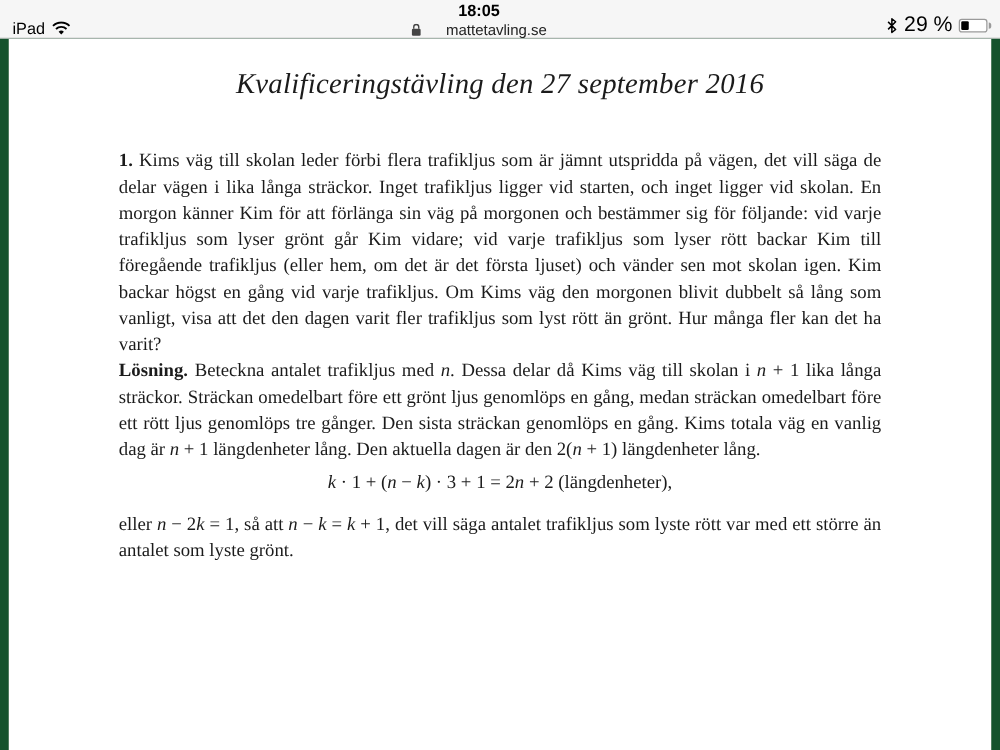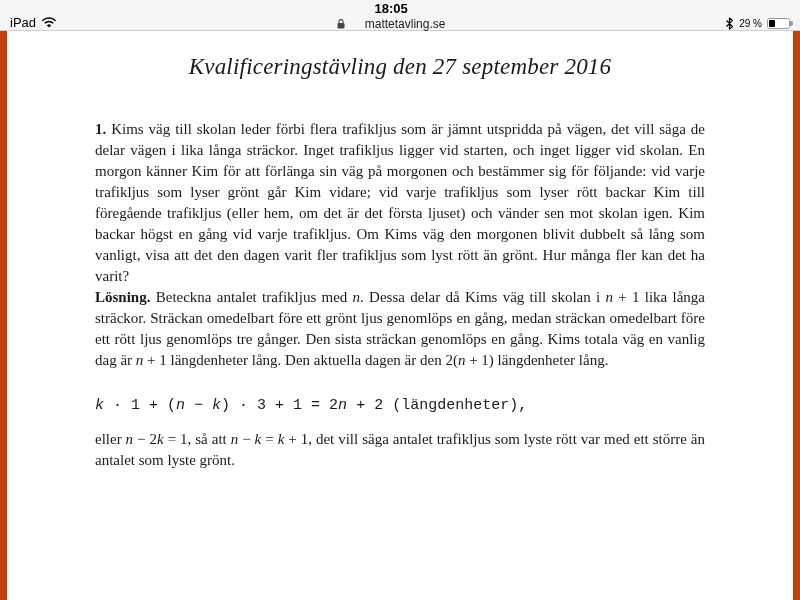--- a/index.html
+++ b/index.html
@@ -26,41 +26,41 @@
     display: flex; flex-direction: column; align-items: center;
     padding-top: 2px; line-height: 1;
   }
   .sb-time { font-size: 13px; font-weight: 700; margin-top: 26px; }
   .sb-url {
     display: flex; align-items: center; gap: 20px;
     margin-top: 3px; font-size: 12px; color: #222; cursor: pointer;
   }
   .sb-right {
     display: flex; align-items: center; gap: 5px;
-    padding: 3px 10px 0 0; font-size: 10px;
+    padding: 3px 10px 0 0; font-size: 17px;
   }
   .battery {
     position: relative; display: inline-block;
     width: 23px; height: 11px;
     border: 1px solid #9a9a9a; border-radius: 2.5px;
     background: #fff; box-sizing: border-box;
   }
   .battery::after { 
     content: ""; position: absolute; right: -4px; top: 2px;
     width: 2.5px; height: 5px; background: #9a9a9a;
     border-radius: 0 2px 2px 0;
   }
   .battery-fill {
     position: absolute; left: 1px; top: 1px; bottom: 1px;
     background: #000; border-radius: 1px;
   }
 
   
   .viewport {
-    height: 569px; background: #c2410c;
+    height: 569px; background: #14532d;
     padding: 0 7px; box-sizing: border-box; overflow: hidden;
   }
   .sheet {
     background: #ffffff; width: 100%; height: 640px;
     box-sizing: border-box;
     padding: 21px 88px 0 88px;
     color: #1b1b1b;
   }
   .title {
     font-family: "Liberation Serif", "DejaVu Serif", serif;
@@ -70,21 +70,21 @@
     letter-spacing: 0.2px;
   }
   .doc-body {
     font-family: "Liberation Serif", "DejaVu Serif", serif;
     font-size: 15px; line-height: 21px;
   }
   .doc-body p { margin: 0; text-align: justify; }
   .doc-body p + p { }
   .doc-body p.tight { margin-top: 2px; }
   .doc-body p.equation {
-    text-align: left; margin-top: 24px; margin-bottom: 13px; font-family: Liberation Mono, monospace;
+    text-align: center; margin-top: 5px; margin-bottom: 13px;
   }
   .doc-body .bold { font-weight: 700; }
   .doc-body .math { font-style: italic; }
 
   
   .icon svg { display: block; }
 </style>
 </head>
 <body>
 

